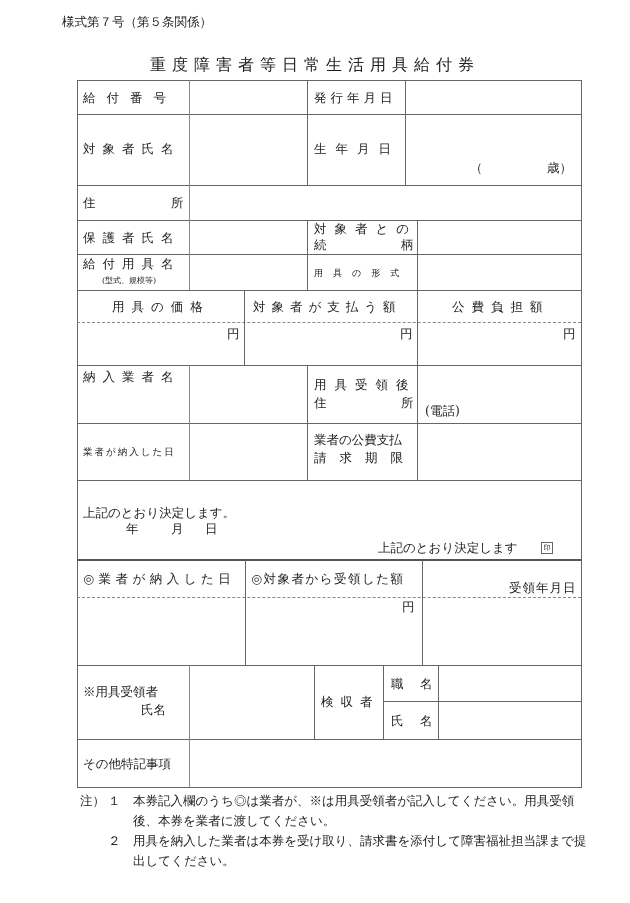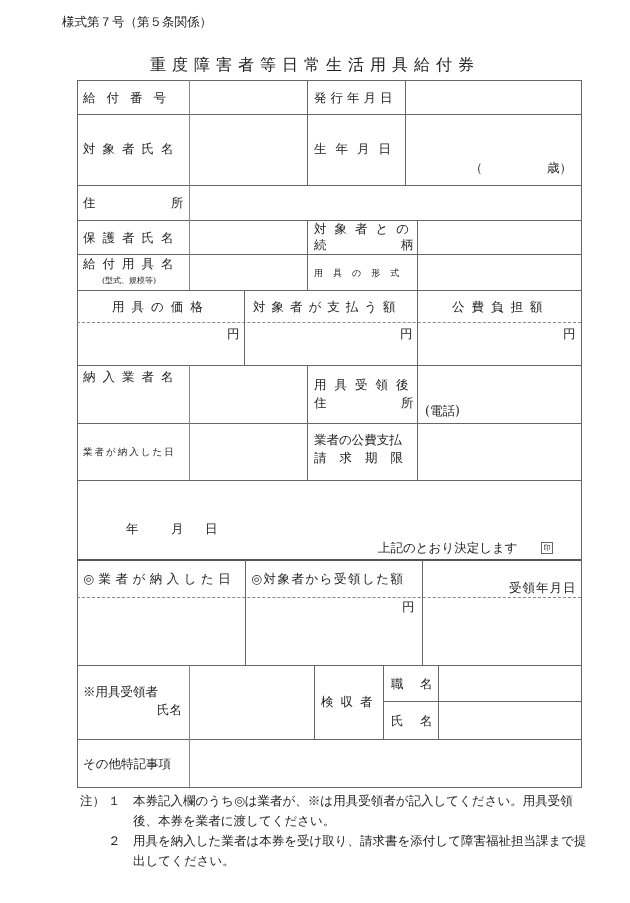--- a/index.html
+++ b/index.html
@@ -1,21 +1,21 @@
 <!DOCTYPE html>
 <html><head>
 <meta charset="utf-8">
 <style>
   html, body { margin: 0; padding: 0; background: #ffffff; }
   body {
     width: 630px; height: 903px; position: relative; overflow: hidden;
     font-family: "DejaVu Serif", "Liberation Serif", serif;
     color: #222;
   }
-  .abs { position: absolute; }
+  .abs { position: absolute; font-family: Liberation Serif, serif; }
   .form-number { left: 62px; top: 14px; font-size: 12.5px; }
   .title { left: 0; width: 630px; top: 55px; text-align: center; font-size: 16px; letter-spacing: 6px; }
 
   .grid { position: absolute; left: 77px; top: 80px; width: 504px; height: 707px; }
   .ln { position: absolute; background: #666; }
   .ln-h { height: 1px; }
   .ln-v { width: 1px; }
   .ln-thick { background: #555; }
   .ln-dash { position: absolute; height: 0; border-top: 1px dashed #888; }
 
@@ -126,36 +126,37 @@
   <div class="lbl" style="left:324px;top:315px;line-height:16px;">所</div>
   <div class="field" style="left:341px;top:286px;width:163px;height:57px;"></div>
   <div class="lbl" style="left:348px;top:323px;">(電話)</div>
 
   <div class="lbl small" style="left:6px;top:366px;">業者が納入した日</div>
   <div class="field" style="left:113px;top:344px;width:117px;height:56px;"></div>
   <div class="lbl" style="left:237px;top:352px;line-height:16px;">業者の公費支払</div>
   <div class="lbl" style="left:237px;top:370px;line-height:16px;letter-spacing:13px;">請求期限</div>
   <div class="field" style="left:341px;top:344px;width:163px;height:56px;"></div>
 
+  <div class="lbl" style="left:6px;top:425px;">上記のとおり決定します。</div>
   <div class="lbl" style="left:49px;top:441px;">年</div>
   <div class="lbl" style="left:94px;top:441px;">月</div>
   <div class="lbl" style="left:128px;top:441px;">日</div>
   <div class="lbl" style="left:301px;top:460px;">上記のとおり決定します</div>
   <span class="abs seal" style="left:464px;top:462px;">印</span>
 
   <div class="lbl" style="left:6px;top:491px;letter-spacing:4.5px;">◎業者が納入した日</div>
   <div class="field" style="left:1px;top:518px;width:167px;height:67px;"></div>
   <div class="lbl" style="left:174px;top:491px;letter-spacing:1.5px;">◎対象者から受領した額</div>
   <div class="lbl" style="left:325px;top:519px;">円</div>
   <div class="field" style="left:169px;top:518px;width:176px;height:67px;"></div>
   <div class="lbl" style="left:432px;top:500px;letter-spacing:1px;">受領年月日</div>
   <div class="field" style="left:346px;top:518px;width:158px;height:67px;"></div>
 
   <div class="lbl" style="left:6px;top:604px;">※用具受領者</div>
-  <div class="lbl" style="left:80px;top:622px;font-family:Liberation Mono, monospace;">氏名</div>
+  <div class="lbl" style="left:64px;top:622px;font-family:Liberation Mono, monospace;">氏名</div>
   <div class="field" style="left:113px;top:586px;width:124px;height:73px;"></div>
   <div class="lbl" style="left:244px;top:614px;letter-spacing:7px;">検収者</div>
   <div class="lbl" style="left:314px;top:596px;">職</div>
   <div class="lbl" style="left:343px;top:596px;">名</div>
   <div class="field" style="left:362px;top:586px;width:142px;height:35px;"></div>
   <div class="lbl" style="left:314px;top:633px;">氏</div>
   <div class="lbl" style="left:343px;top:633px;">名</div>
   <div class="field" style="left:362px;top:622px;width:142px;height:37px;"></div>
 
   <div class="lbl" style="left:6px;top:676px;">その他特記事項</div>

